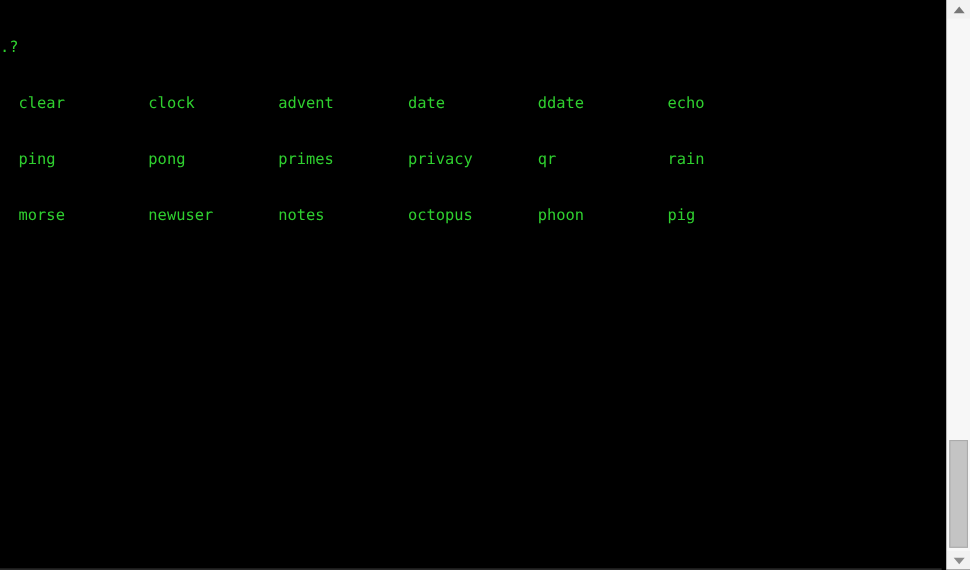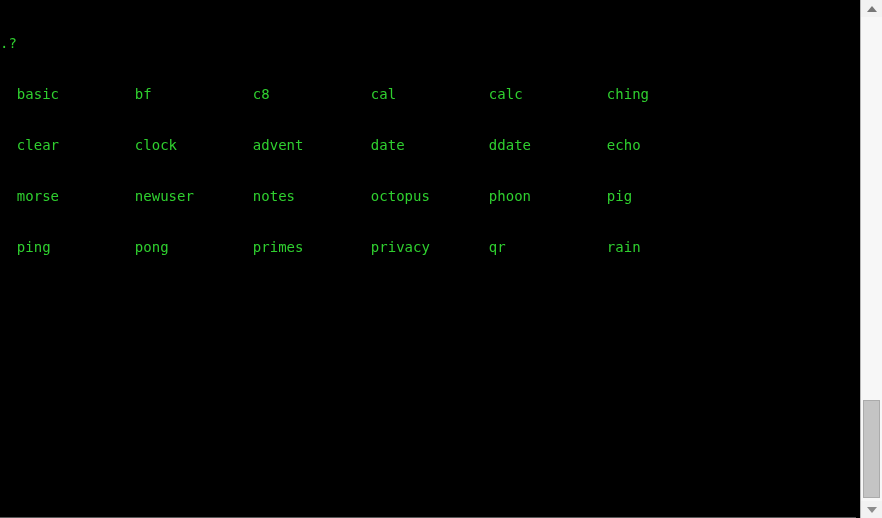--- a/index.html
+++ b/index.html
@@ -105,24 +105,23 @@
     background: #5a5a5a;
   }
 </style>
 </head>
 <body>
 
 <div id="screen">
 
   <div id="terminal">
     <span class="tline">.?</span>
-    <span class="tline">  basic         bf            c8            cal           calc          ching</span>
     <span class="tline">  clear         clock         advent        date          ddate         echo</span>
+    <span class="tline">  ping          pong          primes        privacy       qr            rain</span>
     <span class="tline">  morse         newuser       notes         octopus       phoon         pig</span>
-    <span class="tline">  ping          pong          primes        privacy       qr            rain</span>
     
     
     
     
     
     
     
     
     
     

